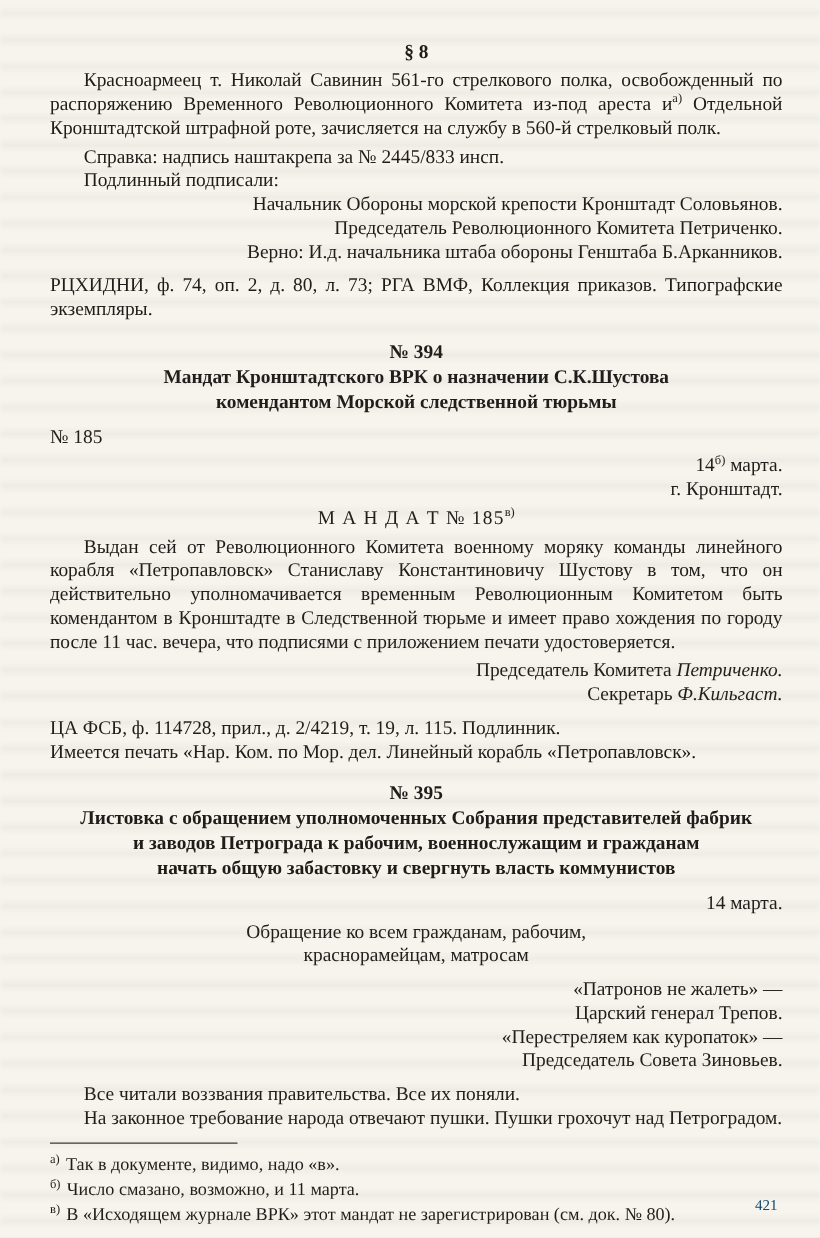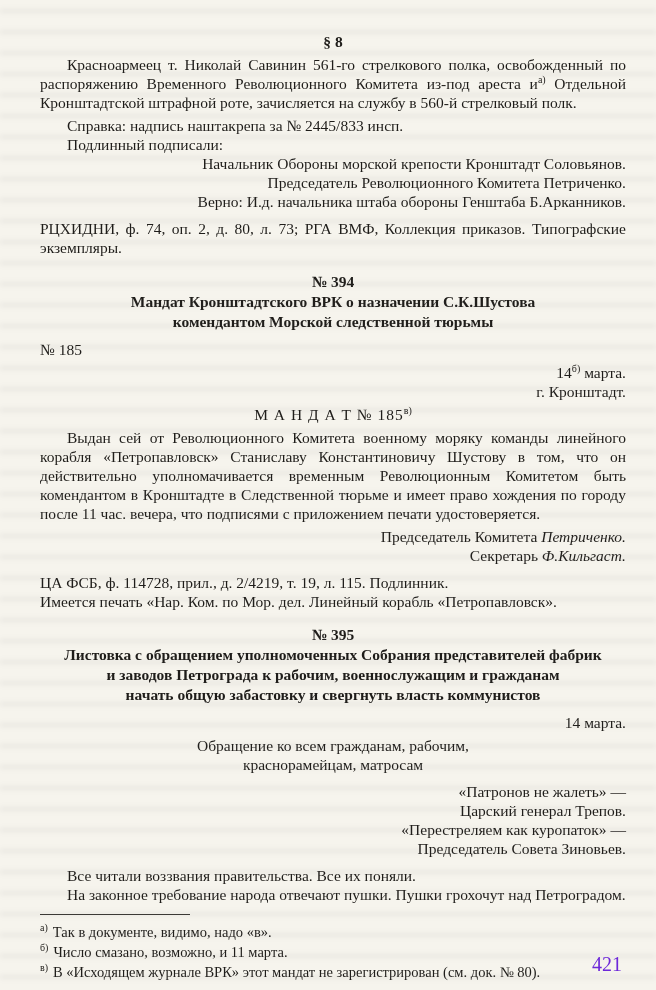--- a/index.html
+++ b/index.html
@@ -33,21 +33,21 @@
   .indent{text-indent:27px;}
   .it{font-style:italic;}
   sup.fn{font-size:10px;line-height:0;vertical-align:super;}
   .heading-group p{line-height:20px;}
   .mandate{letter-spacing:1px;}
   .fnrule{width:150px;border-top:1.2px solid #3a3834;margin:10px 0 7px 0;}
   .footnotes p{font-size:14.5px;line-height:20px;}
   .footnotes sup.fn{margin-right:5px;}
   .pagenum{
     position:absolute;right:34px;bottom:16px;
-    font-size:20px;color:#6d28d9;
+    font-size:12px;color:#0c4a6e;
   }
   .gap-sm{margin-top:4px;}
   .gap-md{margin-top:8px;}
 </style>
 </head>
 <body>
 
 <div class="page">
 
   <p class="center bold">§ 8</p>

